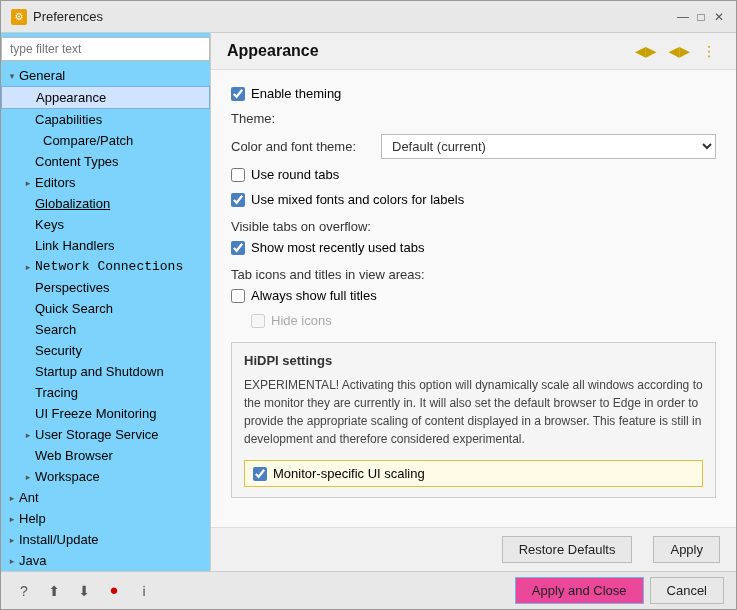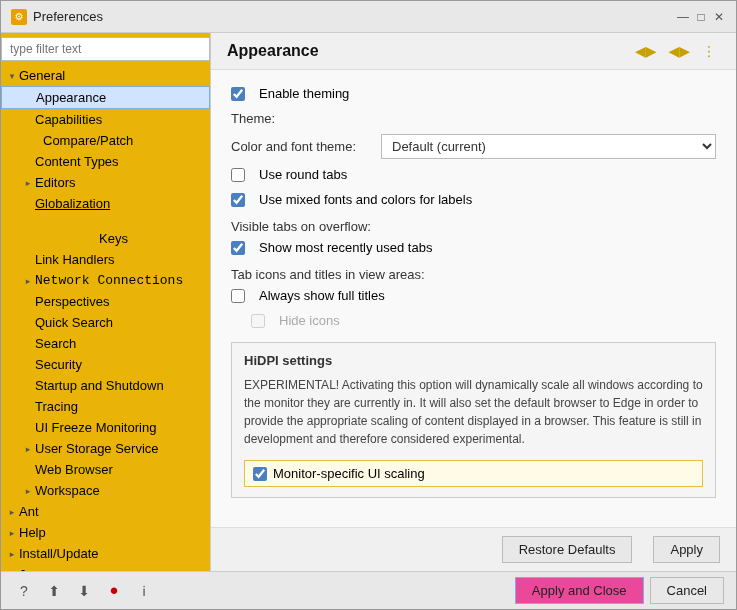--- a/index.html
+++ b/index.html
@@ -68,21 +68,21 @@
       align-items: center;
       justify-content: center;
     }
     .content-area {
       display: flex;
       flex: 1;
       overflow: hidden;
     }
     .sidebar {
       width: 210px;
-      background: #eab308;
+      background: #7dd3fc;
       border-right: 1px solid #ccc;
       overflow-y: auto;
       padding: 4px 0;
     }
     .filter-input {
       width: 100%;
       padding: 4px 8px;
       border: 1px solid #bbb;
       border-radius: 0;
       font-size: 12px;
@@ -149,21 +149,21 @@
       padding: 2px 4px;
     }
     .panel-content {
       flex: 1;
       padding: 16px 20px;
       overflow-y: auto;
     }
     .checkbox-row {
       display: flex;
       align-items: center;
-      gap: 14px;
+      gap: 6px;
       margin-bottom: 10px;
     }
     .checkbox-row input[type="checkbox"] {
       width: 14px;
       height: 14px;
       accent-color: #4a7fc1;
     }
     .form-row {
       display: flex;
       align-items: center;
@@ -352,21 +352,21 @@
               <span style="font-size: 13px;">Editors</span>
             </div>
           </div>
           <div class="tree-item">
             <div class="tree-item-row" style="padding-left: 20px;">
               <span class="expander"></span>
               <span style="font-size: 13px; text-decoration: underline;">Globalization</span>
             </div>
           </div>
           <div class="tree-item">
-            <div class="tree-item-row" style="padding-left: 20px; flex-direction: column;">
+            <div class="tree-item-row" style="padding-left: 20px;">
               <span class="expander"></span>
               <span style="font-size: 13px;">Keys</span>
             </div>
           </div>
           <div class="tree-item">
             <div class="tree-item-row" style="padding-left: 20px;">
               <span class="expander"></span>
               <span style="font-size: 13px;">Link Handlers</span>
             </div>
           </div>

